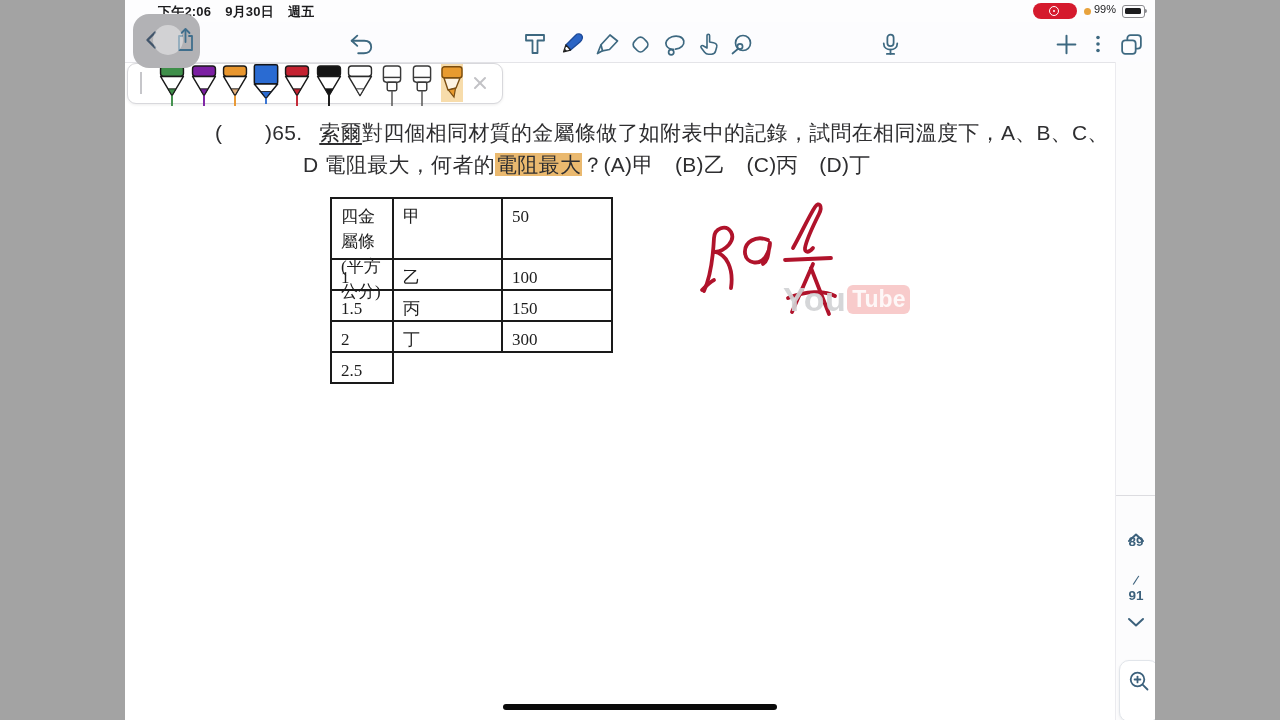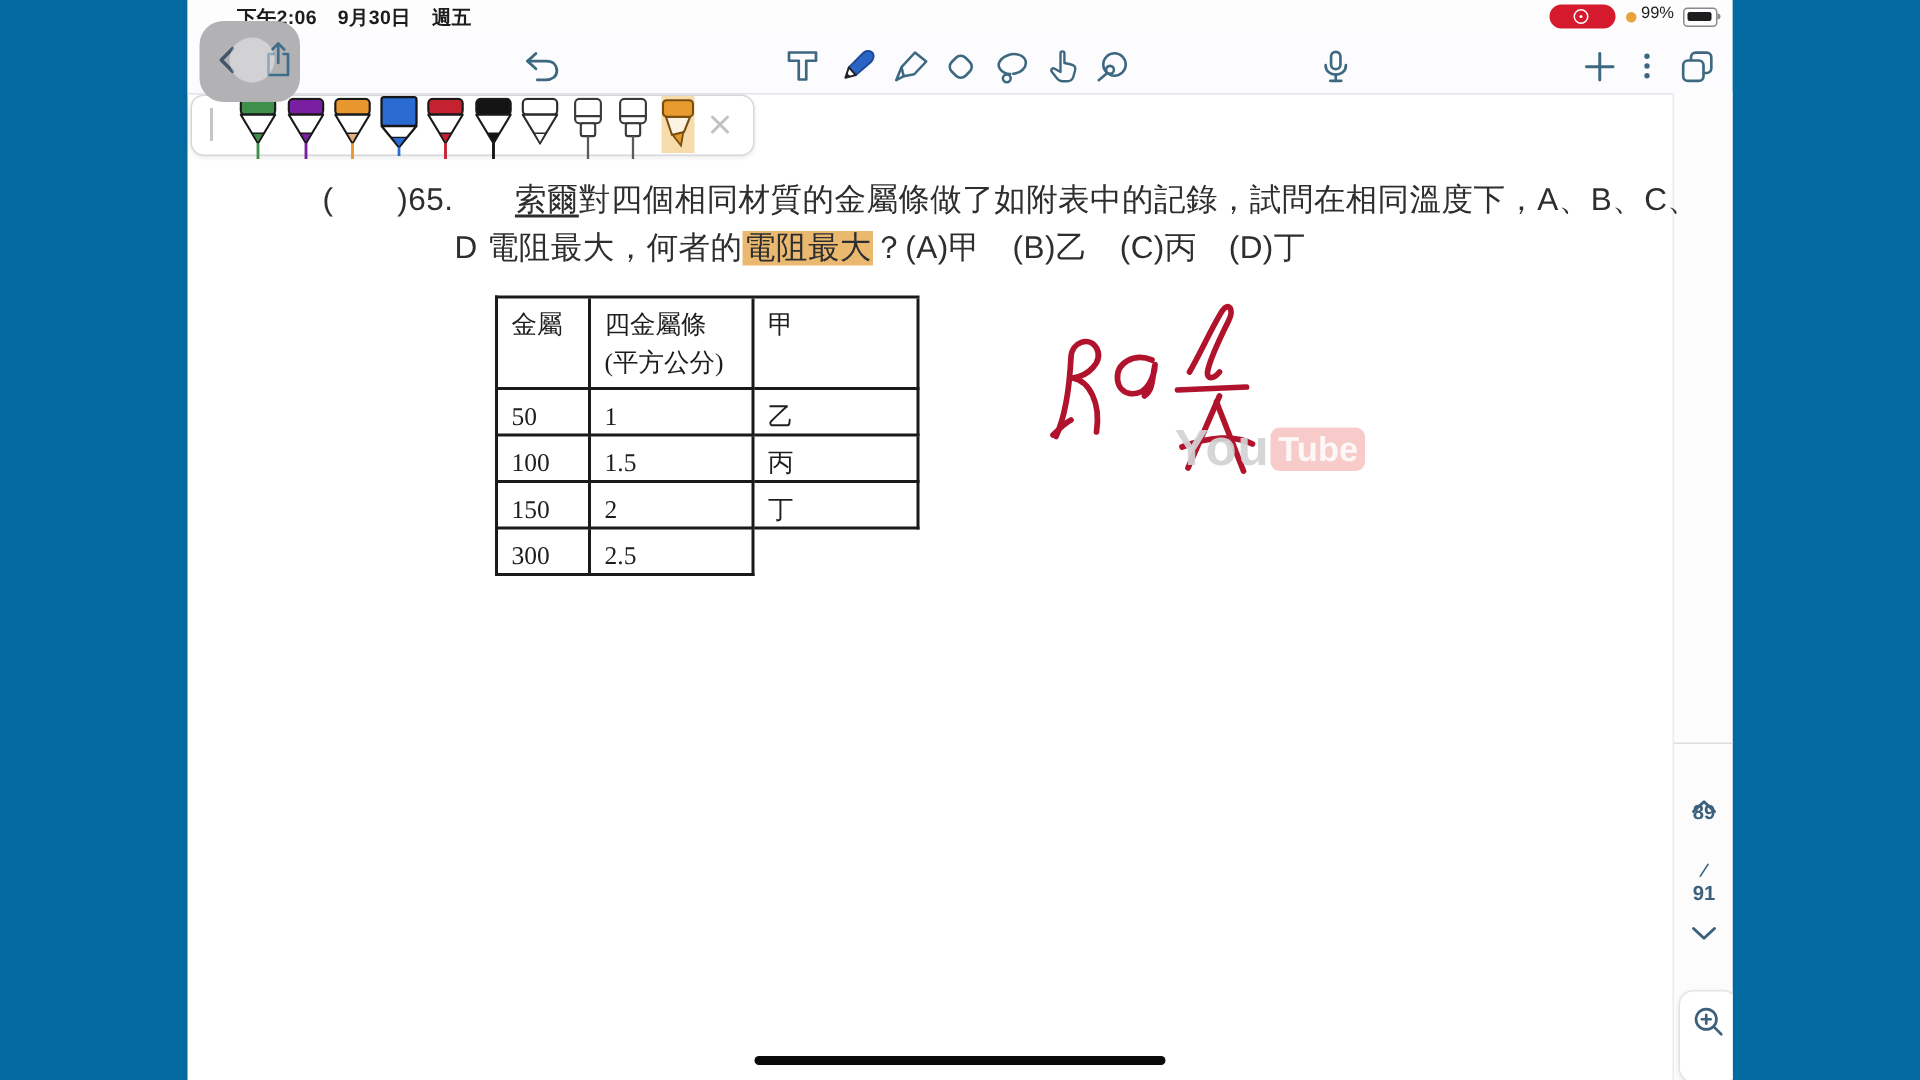--- a/index.html
+++ b/index.html
@@ -1,17 +1,17 @@
 <!DOCTYPE html>
 <html><head>
 <meta charset="utf-8">
 <style>
   html,body{margin:0;padding:0;background:#000;width:1280px;height:720px;overflow:hidden;
     font-family:"Liberation Sans",sans-serif;}
-  .stage{position:relative;width:1280px;height:720px;background:#0369a1;}
+  .stage{position:relative;width:1280px;height:720px;background:#a3a3a3;}
   .screen{position:absolute;left:125px;top:0;width:1030px;height:720px;background:#fff;overflow:hidden;}
 
   
   .statusbar{position:absolute;left:0;top:0;width:100%;height:22px;background:#fdfdfe;}
   .status-left{position:absolute;left:33px;top:3px;display:flex;gap:14px;
     font-size:13px;font-weight:700;color:#1c1c1e;letter-spacing:.2px;}
   .rec-pill{position:absolute;left:908px;top:3px;width:44px;height:16px;border-radius:9px;background:#d51a2d;}
   .rec-ring{position:absolute;left:16px;top:3px;width:8px;height:8px;border:1.6px solid #fff;border-radius:50%;}
   .rec-dot{position:absolute;left:19.6px;top:6.6px;width:2.8px;height:2.8px;background:#fff;border-radius:50%;}
   .orange-dot{position:absolute;left:959px;top:8px;width:7px;height:7px;border-radius:50%;background:#e8a33d;}
@@ -37,22 +37,22 @@
     border:1px solid #d8d8dc;border-radius:9px;box-shadow:0 1px 3px rgba(0,0,0,.08);z-index:5;}
   .palette-handle{position:absolute;left:12px;top:8px;width:2px;height:22px;background:#c6c6ca;}
   .pen{position:absolute;top:1px;}
   .hl-band{position:absolute;left:313px;top:0;width:22px;height:38px;background:#f7dcab;border-radius:0;}
   .close-x{position:absolute;left:344px;top:11px;width:16px;height:16px;}
 
   
   .qline{position:absolute;font-size:21px;color:#2e2e30;letter-spacing:.3px;white-space:nowrap;z-index:1;}
   .q1{left:90px;top:119px;}
   .q2{left:178px;top:151px;}
-  .q-prefix{margin-right:3px;}
-  .q-underline{text-decoration:underline;text-underline-offset:3px;margin-left:38px;}
+  .q-prefix{margin-right:17px;}
+  .q-underline{text-decoration:underline;text-underline-offset:3px;}
   .q-highlight{background:#eab96f;padding:0 1px;}
 
   .dtable{position:absolute;left:205px;top:197px;display:grid;
     grid-template-columns:62px 109px 110px;grid-template-rows:61px 31px 31px 31px 31px;
     border-top:2px solid #1a1a1a;border-left:2px solid #1a1a1a;
     font-family:"Liberation Serif",serif;font-size:17px;color:#1d1d1d;z-index:1;background:#fff;}
   .dcell{border-right:2px solid #1a1a1a;border-bottom:2px solid #1a1a1a;
     padding:5px 6px 0 9px;box-sizing:border-box;line-height:25px;}
 
   .handwriting{position:absolute;left:563px;top:198px;z-index:2;}
@@ -314,21 +314,20 @@
     </div>
 
     <div class="qline q1">
       <span class="q-prefix">(　　)65.</span><span class="q-underline">索爾</span><span>對四個相同材質的金屬條做了如附表中的記錄，試問在相同溫度下，A、B、C、</span>
     </div>
     <div class="qline q2">
       <span>D 電阻最大，何者的</span><span class="q-highlight">電阻最大</span><span>？(A)甲　(B)乙　(C)丙　(D)丁</span>
     </div>
 
     <div class="dtable">
-      <div class="dcell">金屬</div>
       <div class="dcell">
         <div>四金屬條</div>
         <div>(平方公分)</div>
       </div>
       <div class="dcell">甲</div>
       <div class="dcell">50</div>
       <div class="dcell">1</div>
       <div class="dcell">乙</div>
       <div class="dcell">100</div>
       <div class="dcell">1.5</div>

